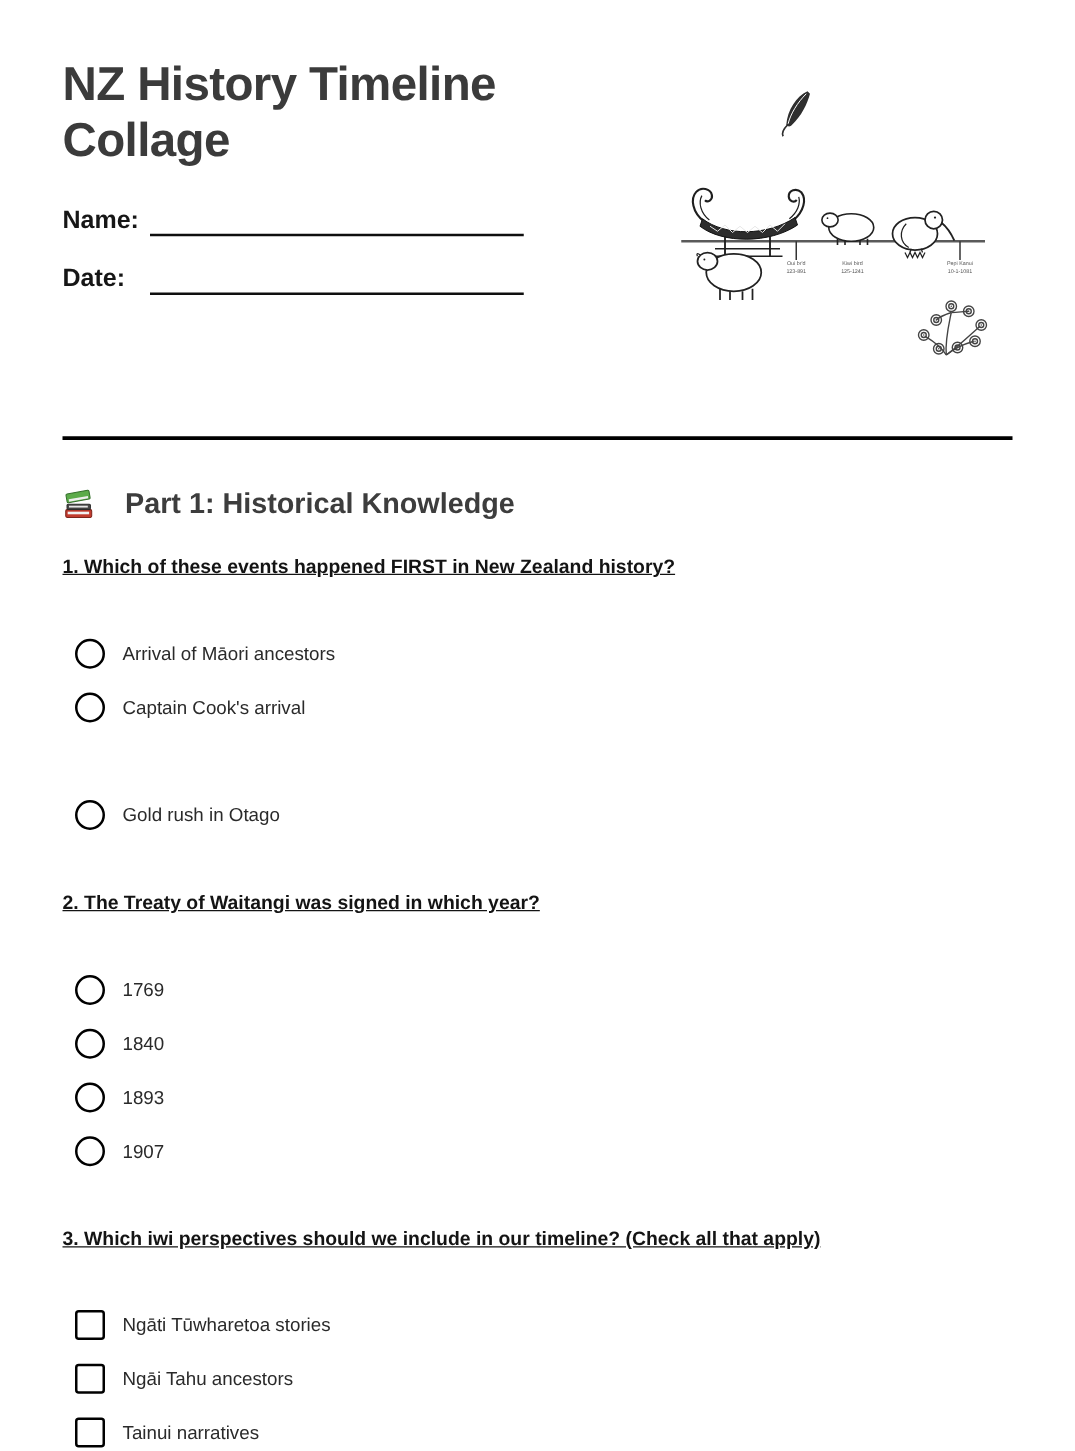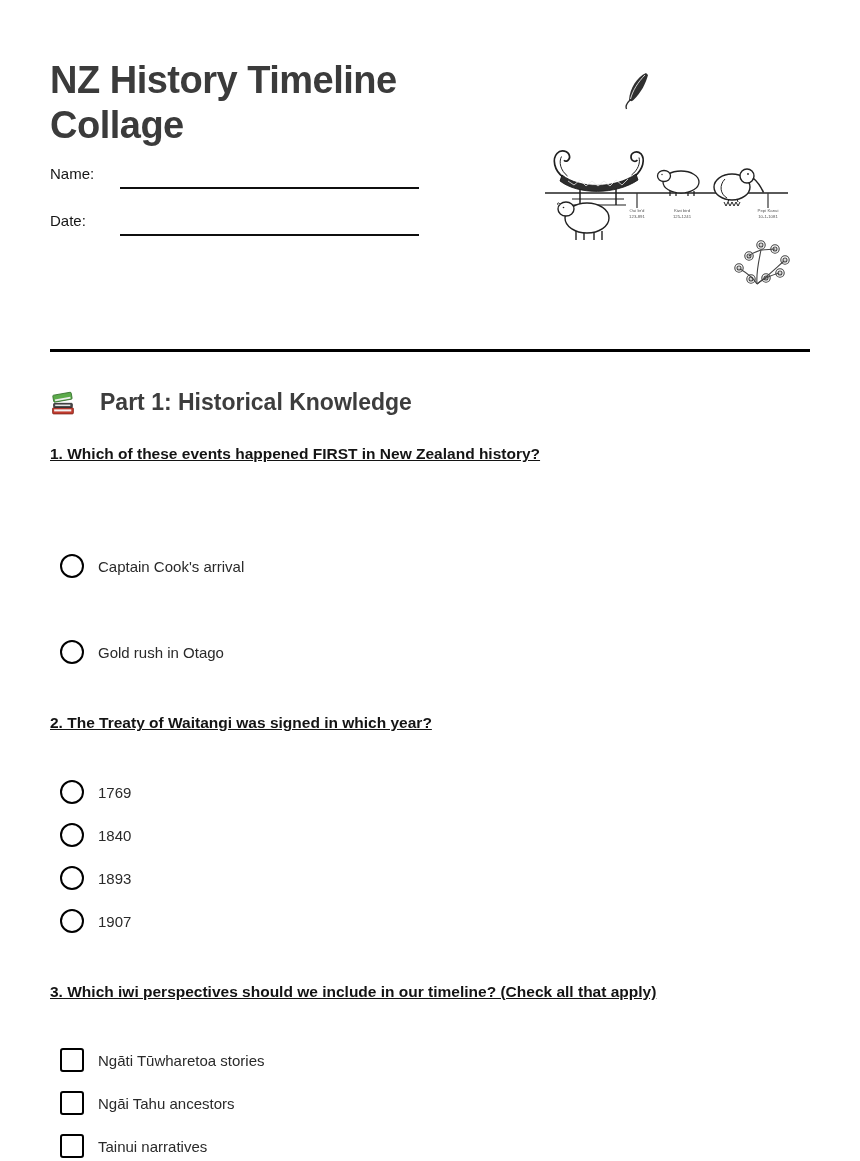--- a/index.html
+++ b/index.html
@@ -2,27 +2,27 @@
 <html><head>
 <meta charset="utf-8">
 <style>
   html,body { margin:0; padding:0; background:#ffffff; }
   body { font-family:"Liberation Sans", sans-serif; }
   .page {
     position:relative; width:860px; height:1161px; background:#fff; overflow:hidden;
   }
 
   .title {
-    position:absolute; left:50px; top:58px; width:450px; margin:0;
+    position:absolute; left:50px; top:46px; width:450px; margin:0;
     font-size:38px; font-weight:700; color:#3b3b3b;
     line-height:45px; letter-spacing:-0.5px;
   }
 
   .field-label {
-    position:absolute; left:50px; font-size:15px; font-weight:400; color:#161616;
+    position:absolute; left:50px; font-size:20px; font-weight:700; color:#161616;
   }
   .field-line {
     position:absolute; left:120px; width:299px; height:25px;
     border:none; border-bottom:2px solid #0f0f0f; background:transparent;
     font-size:15px; font-family:"Liberation Sans", sans-serif; color:#111;
     outline:none; padding:0 2px; box-sizing:border-box;
   }
 
   .illustration { position:absolute; left:542px; top:62px; width:250px; height:230px; }
 
@@ -173,20 +173,24 @@
           <rect x="3" y="4.5" width="18" height="6.8" rx="1" fill="#5cab4a" stroke="#35702c" stroke-width="0.8"></rect>
           <rect x="4.5" y="8.8" width="15" height="1.8" fill="#eeeeee"></rect>
         </g>
       </svg>
     </span>
     <span>Part 1: Historical Knowledge</span>
   </div>
 
   <div class="question" style="top:445px">1. Which of these events happened FIRST in New Zealand history?</div>
 
+  <div class="opt" style="top:511px">
+    <span class="radio"></span>
+    <span class="opt-label">Arrival of Māori ancestors</span>
+  </div>
   <div class="opt" style="top:554px">
     <span class="radio"></span>
     <span class="opt-label">Captain Cook's arrival</span>
   </div>
   <div class="opt" style="top:640px">
     <span class="radio"></span>
     <span class="opt-label">Gold rush in Otago</span>
   </div>
 
   <div class="question" style="top:714px">2. The Treaty of Waitangi was signed in which year?</div>

